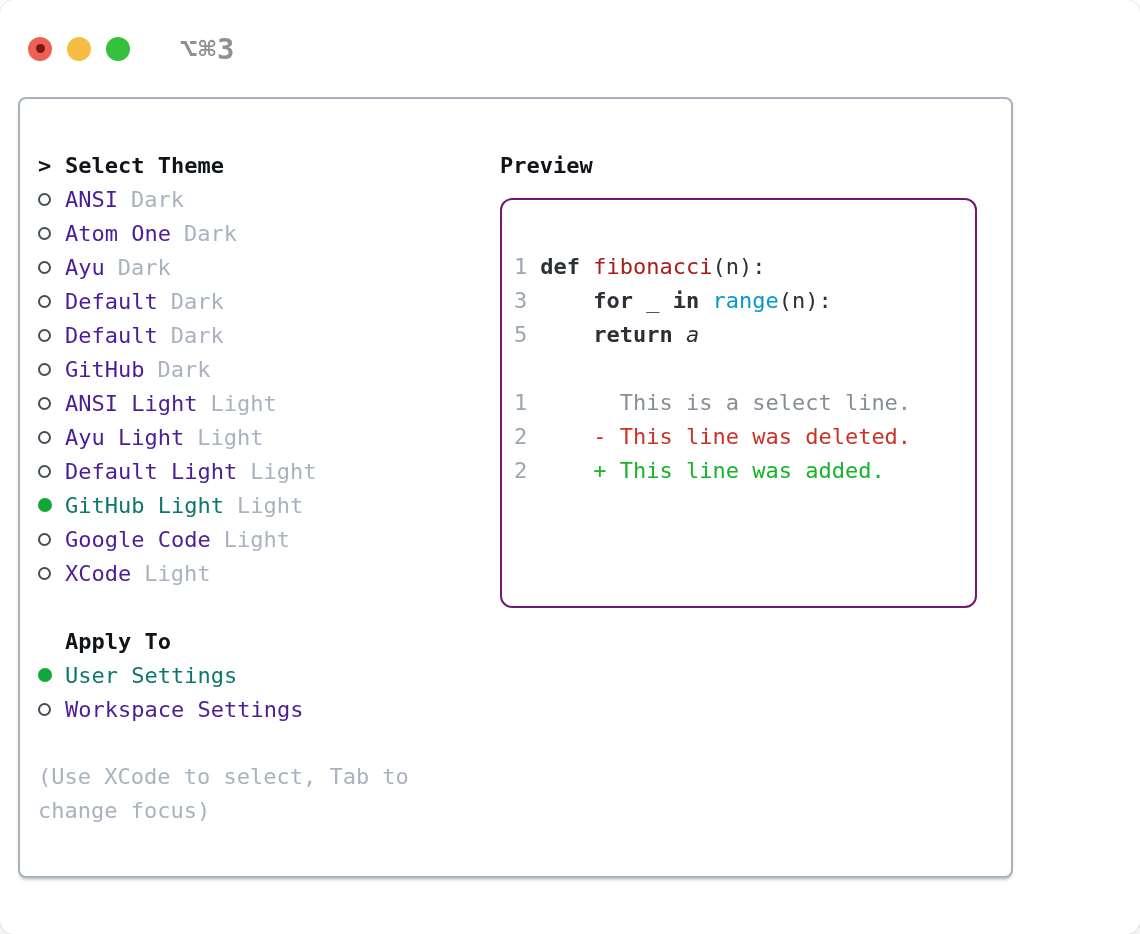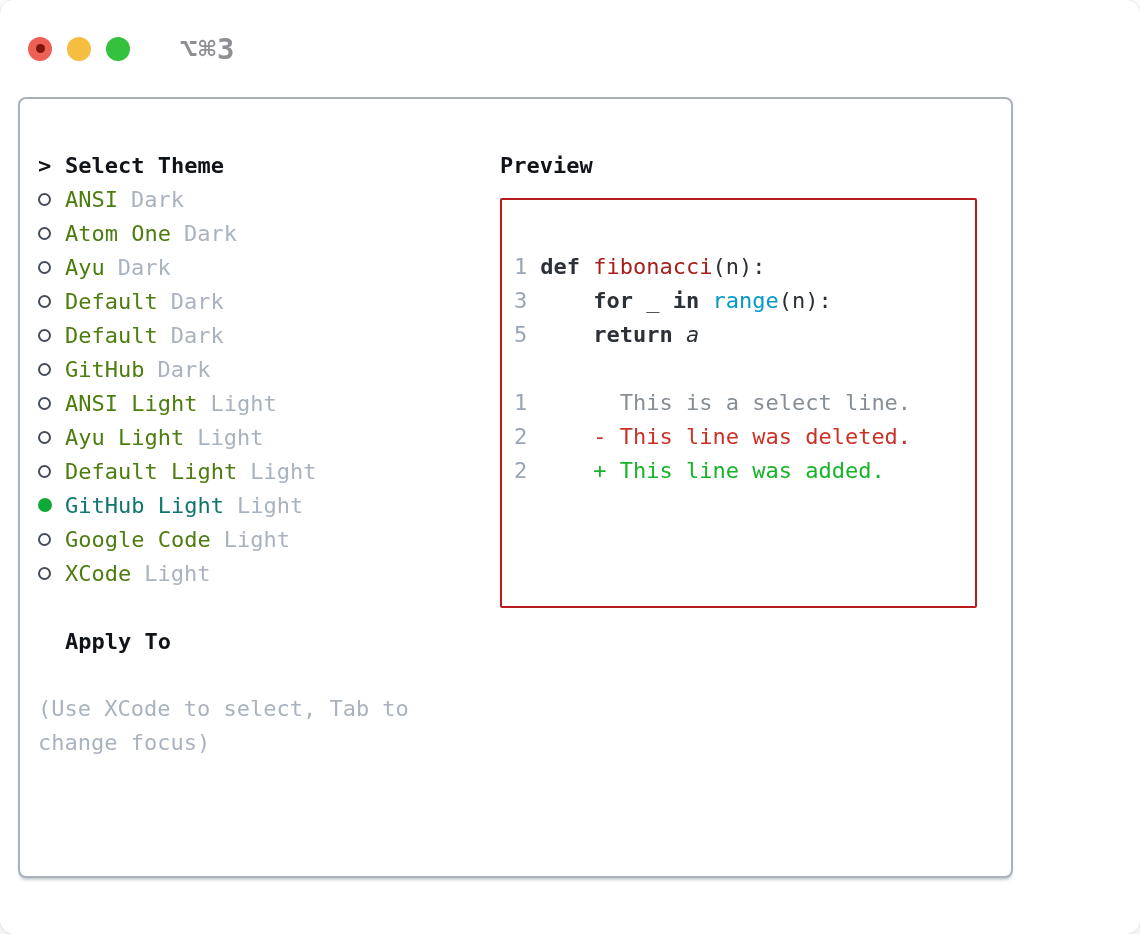--- a/index.html
+++ b/index.html
@@ -24,28 +24,28 @@
          box-shadow:0 3px 3px -1px rgba(150,160,170,0.55);
          display:flex;padding:49px 0 0 18px;}
   .col-left{width:442px;flex:0 0 auto;}
   .col-right{margin-left:20px;flex:0 0 auto;}
   .row{display:flex;align-items:center;height:34px;font-size:22px;}
   .bullet{width:27px;flex:0 0 auto;display:flex;align-items:center;white-space:pre;}
   .ring{width:13px;height:13px;border:2px solid #454d57;border-radius:50%;box-sizing:border-box;}
   .dot{width:14px;height:14px;border-radius:50%;background:#10a837;}
   .prompt{font-weight:bold;color:#101418;}
   .htext{font-weight:bold;color:#101418;}
-  .label{color:#4d7c0f;white-space:pre;}
+  .label{color:#4c1d95;white-space:pre;}
   .tag{color:#a9b2bf;margin-left:13px;white-space:pre;}
   .sel .label{color:#0f766e;}
   .applyto{margin-top:34px;}
   .hint{margin-top:34px;width:420px;font-size:22px;line-height:34px;color:#a9b2bf;}
   
-  .preview-box{margin-top:16px;width:477px;height:410px;border:2px solid #b91c1c;
-               border-radius:2px;box-sizing:border-box;padding:50px 0 0 12px;background:#ffffff;}
+  .preview-box{margin-top:16px;width:477px;height:410px;border:2px solid #701a75;
+               border-radius:12px;box-sizing:border-box;padding:50px 0 0 12px;background:#ffffff;}
   .code-line{height:34px;line-height:34px;font-size:22px;white-space:pre;}
   .ln{color:#9aa5b3;padding-right:13px;}
   .tok-plain{color:#2b3137;}
   .tok-kw{color:#2b3137;font-weight:bold;}
   .tok-func{color:#a71d1a;}
   .tok-num{color:#0d7d7e;}
   .tok-builtin{color:#0599c6;}
   .tok-var{color:#2b3137;font-style:italic;}
   .tok-context{color:#868e96;}
   .tok-del{color:#cb3227;}
@@ -134,20 +134,30 @@
             <span class="label">XCode</span>
             <span class="tag">Light</span>
           </div>
         </div>
 
       <div class="row applyto">
         <span class="bullet"></span>
         <span class="htext">Apply To</span>
       </div>
 
+      <div id="apply-list">
+          <div class="row sel">
+            <span class="bullet"><span class="dot"></span></span>
+            <span class="label">User Settings</span>
+          </div>
+          <div class="row">
+            <span class="bullet"><span class="ring"></span></span>
+            <span class="label">Workspace Settings</span>
+          </div>
+        </div>
 
       <div class="hint">(Use XCode to select, Tab to change focus)</div>
     </div>
 
     <div class="col-right">
       <div class="row">
         <span class="htext">Preview</span>
       </div>
       <div class="preview-box" id="code-box">
           <div class="code-line"><span class="ln">1</span><span class="tok-kw">def</span><span class="tok-plain"> </span><span class="tok-func">fibonacci</span><span class="tok-plain">(n):</span></div>

